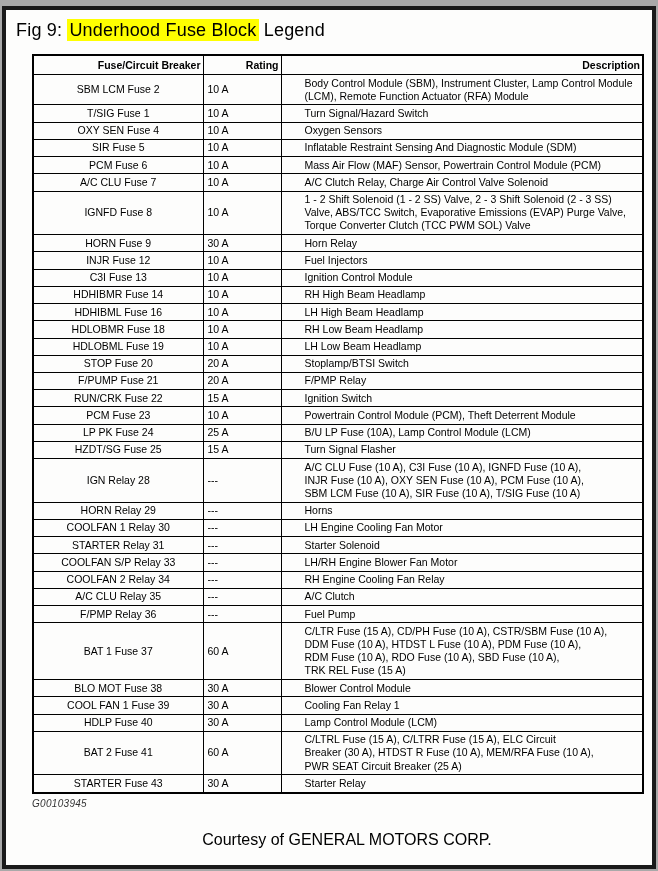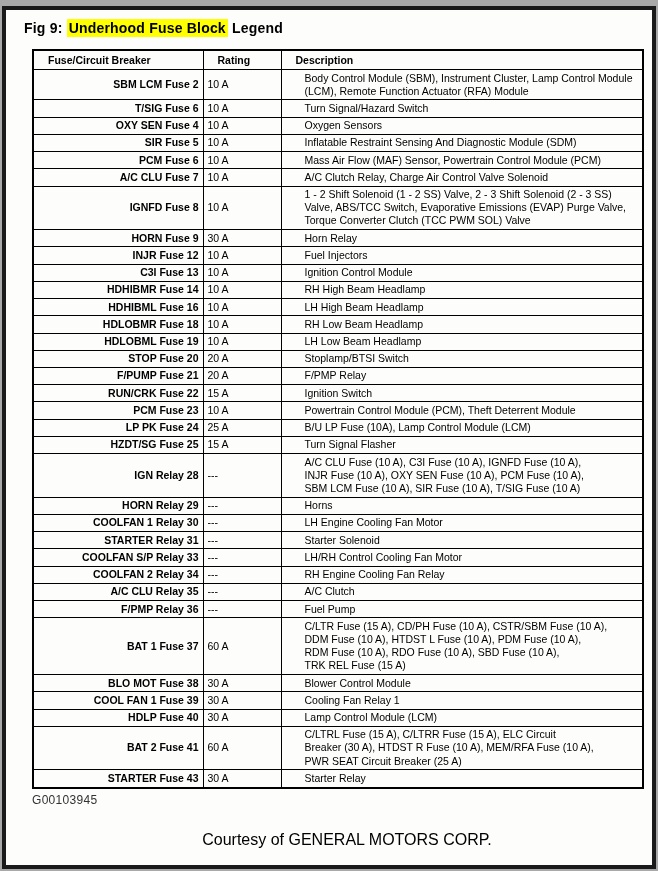--- a/index.html
+++ b/index.html
@@ -15,25 +15,24 @@
     position: absolute;
     left: 2px;
     top: 6px;
     right: 2px;
     bottom: 2px;
     border: 4px solid #1a1a1a;
     background: #fdfdfc;
     box-sizing: border-box;
   }
   .title {
-    margin: 10px 0 0 18px;
-    font-size: 14px;
+    margin: 10px 0 0 10px;
+    font-size: 18px;
     color: #000;
     letter-spacing: 0.2px;
-    font-weight: bold;
   }
   .hl {
     background: #ffff00;
     padding: 1px 2px;
   }
   table.fuse-table {
     border-collapse: collapse;
     margin: 13px 0 0 26px;
     width: 612px;
     font-size: 10.5px;
@@ -41,43 +40,44 @@
     table-layout: fixed;
   }
   table.fuse-table, table.fuse-table th, table.fuse-table td {
     border: 1px solid #000;
   }
   table.fuse-table {
     border-width: 2px;
   }
   th {
     font-weight: bold;
-    text-align: left;
-    padding: 3px 14px;
+    text-align: right;
+    padding: 3px 2px;
     font-size: 10.5px;
   }
   col.c-fuse   { width: 170px; }
   col.c-rating { width: 78px; }
   td {
     padding: 1.5px 4px;
     vertical-align: middle;
     line-height: 1.26;
   }
-  td.fuse   { text-align: right; font-weight: bold; }
+  td.fuse   { text-align: center; }
   td.rating { }
   td.description {
     text-align: left;
     white-space: pre-line;
     padding-left: 23px;
   }
   .code {
     margin: 4px 0 0 26px;
-    font-size: 12px;
+    font-size: 10px;
     color: #333;
     letter-spacing: 0.3px;
+    font-style: italic;
   }
   .courtesy {
     position: absolute;
     bottom: 16px;
     left: 18px;
     width: 100%;
     text-align: center;
     font-size: 16px;
     color: #000;
   }
@@ -103,21 +103,21 @@
       </tr>
     </thead>
     <tbody id="table-body">
         <tr>
           <td class="fuse">SBM LCM Fuse 2</td>
           <td class="rating">10 A</td>
           <td class="description">Body Control Module (SBM), Instrument Cluster, Lamp Control Module
 (LCM), Remote Function Actuator (RFA) Module</td>
         </tr>
         <tr>
-          <td class="fuse">T/SIG Fuse 6</td>
+          <td class="fuse">T/SIG Fuse 1</td>
           <td class="rating">10 A</td>
           <td class="description">Turn Signal/Hazard Switch</td>
         </tr>
         <tr>
           <td class="fuse">OXY SEN Fuse 4</td>
           <td class="rating">10 A</td>
           <td class="description">Oxygen Sensors</td>
         </tr>
         <tr>
           <td class="fuse">SIR Fuse 5</td>
@@ -224,21 +224,21 @@
           <td class="description">LH Engine Cooling Fan Motor</td>
         </tr>
         <tr>
           <td class="fuse">STARTER Relay 31</td>
           <td class="rating">---</td>
           <td class="description">Starter Solenoid</td>
         </tr>
         <tr>
           <td class="fuse">COOLFAN S/P Relay 33</td>
           <td class="rating">---</td>
-          <td class="description">LH/RH Control Cooling Fan Motor</td>
+          <td class="description">LH/RH Engine Blower Fan Motor</td>
         </tr>
         <tr>
           <td class="fuse">COOLFAN 2 Relay 34</td>
           <td class="rating">---</td>
           <td class="description">RH Engine Cooling Fan Relay</td>
         </tr>
         <tr>
           <td class="fuse">A/C CLU Relay 35</td>
           <td class="rating">---</td>
           <td class="description">A/C Clutch</td>

